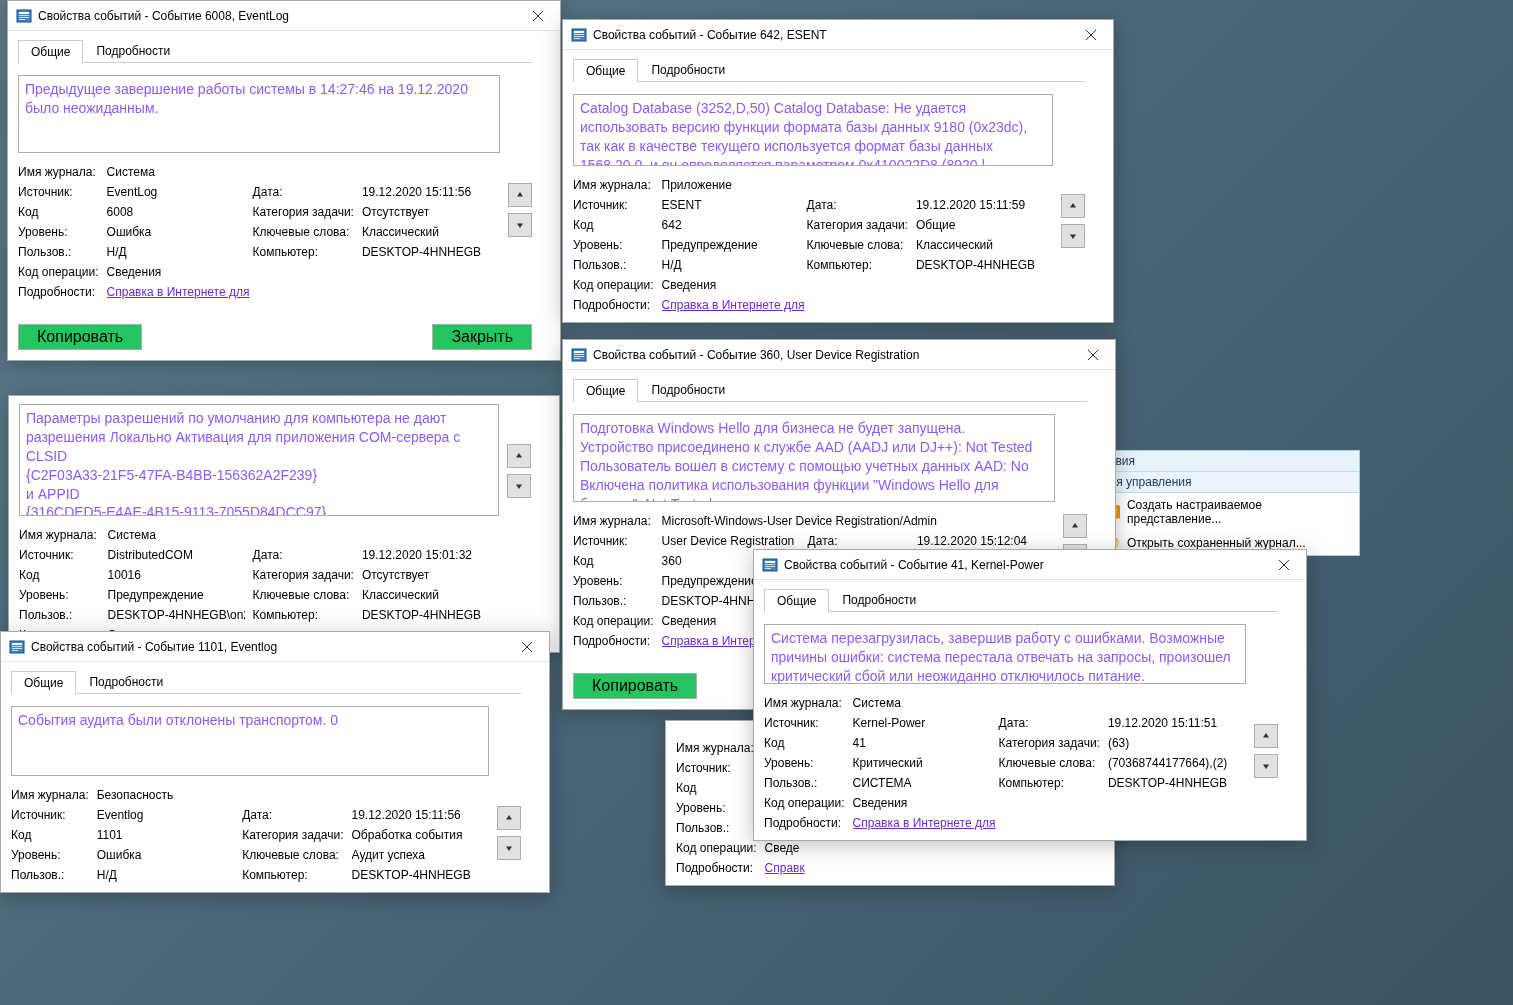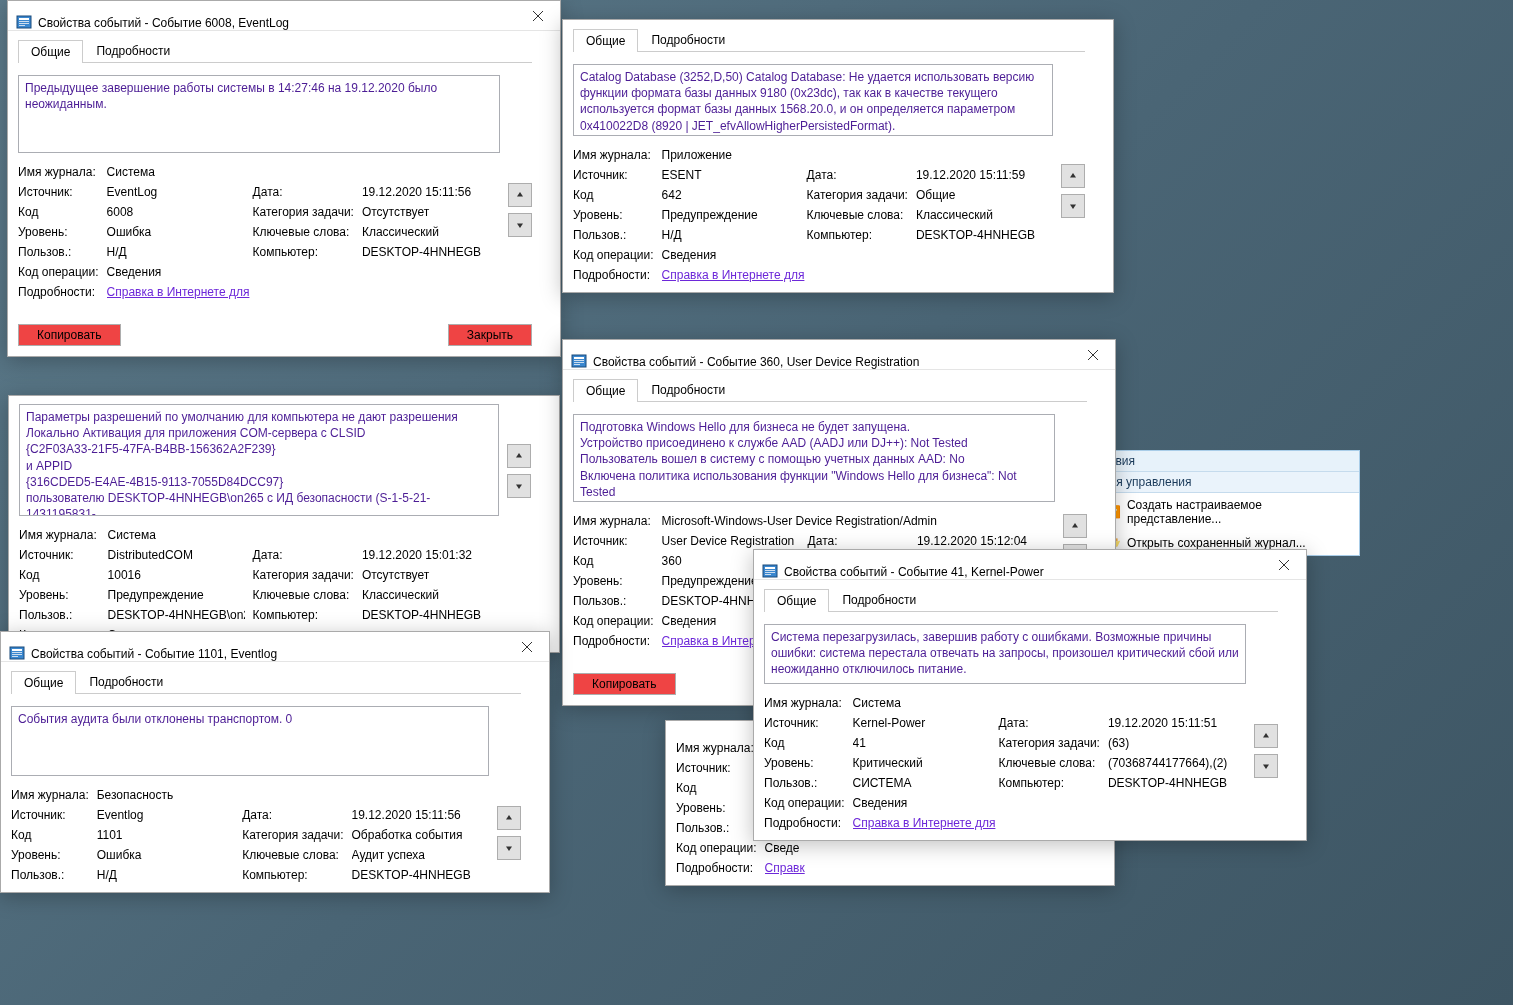--- a/index.html
+++ b/index.html
@@ -36,21 +36,21 @@
       gap: 6px;
     }
     .window {
       position: absolute;
       background: #fff;
       border: 1px solid #aaa;
       box-shadow: 0 4px 20px rgba(0,0,0,0.25);
     }
     .titlebar {
       display: flex;
-      align-items: flex-end;
+      align-items: center;
       height: 30px;
       padding: 0 0 0 8px;
       background: #fff;
       border-bottom: 1px solid #e5e5e5;
     }
     .titlebar-icon {
       width: 16px;
       height: 16px;
       margin-right: 6px;
       display: inline-flex;
@@ -89,25 +89,25 @@
       position: relative;
     }
     .tab.active {
       border-color: #ccc;
       background: #fff;
       top: 1px;
     }
     .desc-box {
       border: 1px solid #abadb3;
       padding: 4px 6px;
-      font-size: 12px;
+      font-size: 14px;
       line-height: 1.35;
       min-height: 60px;
       background: #fff;
-      color: #4c1d95;
+      color: #8b5cf6;
       overflow-y: auto;
     }
     .fields {
       display: grid;
       grid-template-columns: auto 1fr auto 1fr;
       column-gap: 8px;
       row-gap: 6px;
       font-size: 12px;
       color: #000;
       margin-top: 12px;
@@ -134,22 +134,22 @@
     }
     .bottom-btns {
       display: flex;
       justify-content: space-between;
       margin-top: 15px;
       padding: 10px 0 0 0;
     }
     .btn {
       padding: 3px 18px;
       border: 1px solid #adadad;
-      background: #ef4444;
-      font-size: 12px;
+      background: #22c55e;
+      font-size: 16px;
       cursor: pointer;
       min-width: 75px;
     }
     .body-area { position: relative; }
     .fields-wrap { display: flex; }
     .fields-col { flex: 1; }
     .icon-svg { width:16px; height:16px; }
   </style>
 </head>
 <body>
@@ -286,20 +286,38 @@
                     <polygon points="4,6 12,6 8,12" fill="#333"></polygon>
                   </svg>
                 </div>
       </div>
     </div>
           </div>
         </div>
       </div>
     </div>
     <div class="window" style="left:562px;top:19px;width:552px;">
+      <div class="titlebar">
+      <span class="titlebar-icon">
+          <svg class="icon-svg" viewBox="0 0 16 16">
+    <rect x="1" y="2" width="14" height="12" fill="#3a87cf" stroke="#1a4a7a"></rect>
+    <rect x="3" y="4" width="10" height="2" fill="#fff"></rect>
+    <rect x="3" y="7" width="10" height="1" fill="#cde"></rect>
+    <rect x="3" y="9" width="10" height="1" fill="#cde"></rect>
+    <rect x="3" y="11" width="6" height="1" fill="#cde"></rect>
+  </svg>
+        </span>
+      <span class="titlebar-title">Свойства событий - Событие 642, ESENT</span>
+      <div class="titlebar-close">
+        <svg width="10" height="10" viewBox="0 0 10 10">
+            <line x1="0" y1="0" x2="10" y2="10" stroke="currentColor" stroke-width="1"></line>
+            <line x1="10" y1="0" x2="0" y2="10" stroke="currentColor" stroke-width="1"></line>
+          </svg>
+      </div>
+    </div>
       <div class="content">
         <div class="tabs">
       <div class="tab active">Общие</div>
       <div class="tab">Подробности</div>
     </div>
         <div class="body-area">
           <div class="fields-wrap">
             <div class="fields-col">
               <div class="desc-box" style="height:72px">Catalog Database (3252,D,50) Catalog Database: Не удается использовать версию функции формата базы данных 9180 (0x23dc), так как в качестве текущего используется формат базы данных 1568.20.0, и он определяется параметром 0x410022D8 (8920 | JET_efvAllowHigherPersistedFormat).</div>
               <div class="fields">

